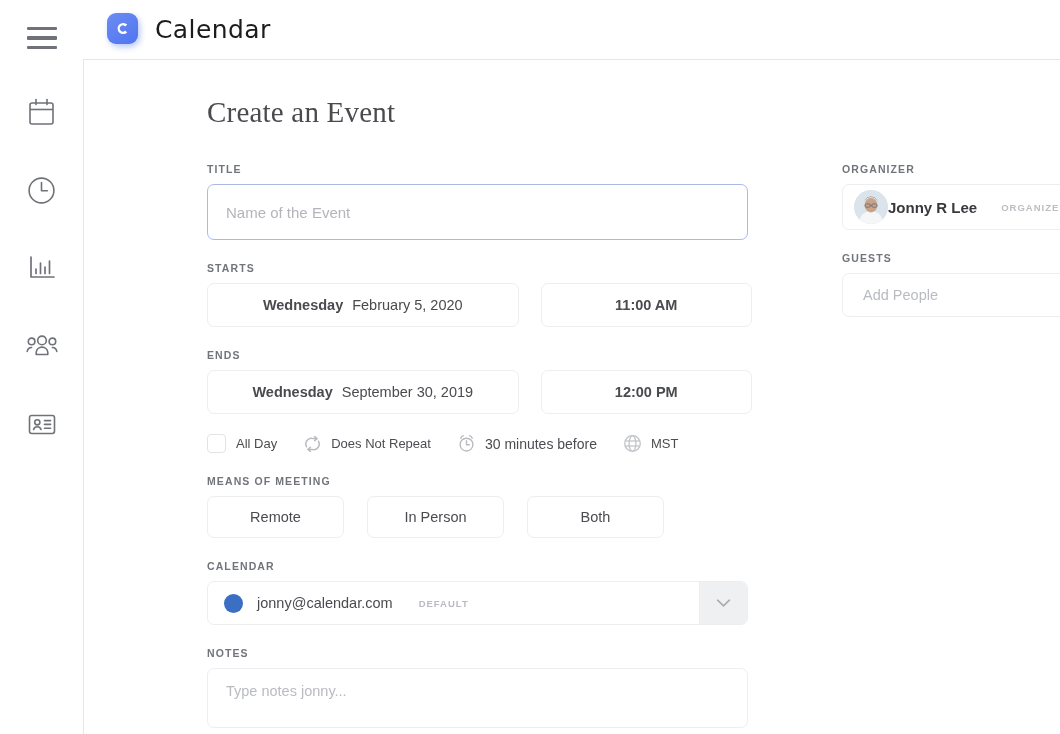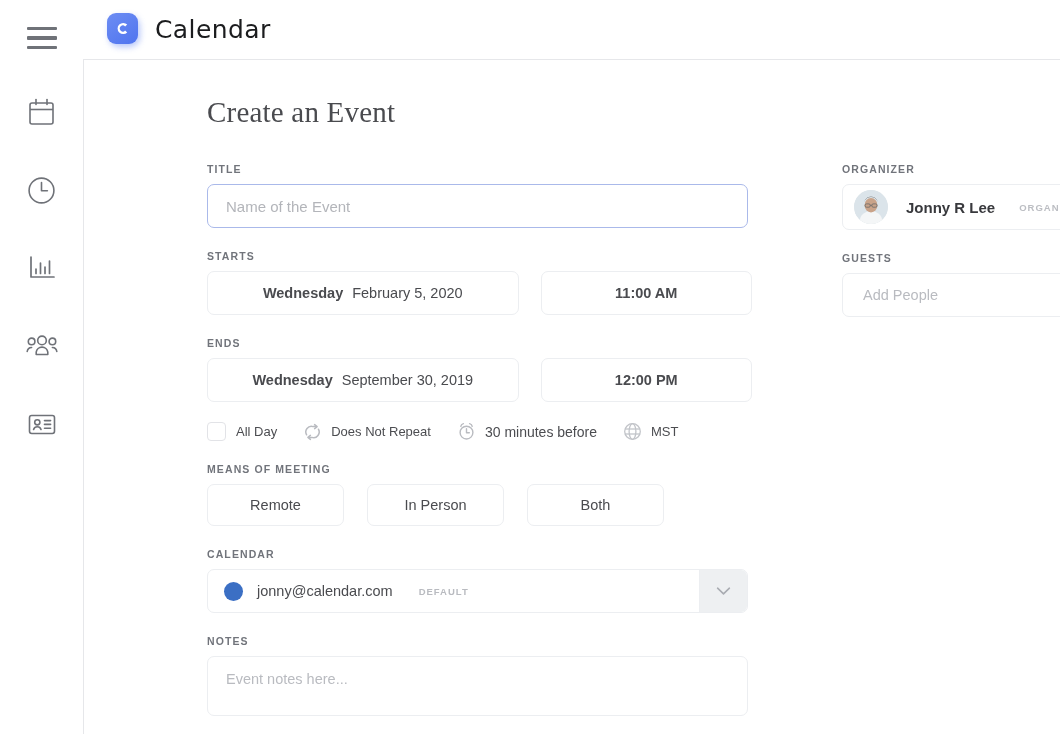--- a/index.html
+++ b/index.html
@@ -77,21 +77,21 @@
   .cols { display: flex; margin-top: 34px; }
   .col-left { width: 545px; flex: 0 0 545px; }
   .col-right { flex: 1; padding-left: 90px; }
 
   .flabel {
     font-size: 10.5px; letter-spacing: 1.1px; font-weight: 700;
     color: #71747b; text-transform: uppercase; margin-bottom: 9px;
   }
   .flabel.sp { margin-top: 22px; }
   .title-input {
-    width: 541px; height: 44px; border: 1px solid #aab9ea; border-radius: 7px;
+    width: 541px; height: 56px; border: 1px solid #aab9ea; border-radius: 7px;
     font-size: 15px; color: #9a9da3; padding: 0 18px;
     font-family: "Liberation Sans", sans-serif; outline: none; background: #fff;
   }
   .title-input::placeholder { color: #b3b5ba; }
 
   .row2 { display: flex; gap: 22px; }
   .btn-date {
     width: 330px; height: 44px; border: 1px solid #eceef1; border-radius: 7px;
     background: #fff; display: flex; align-items: center; justify-content: center;
     font-size: 14.5px; color: #4a4b4f; cursor: pointer;
@@ -143,21 +143,21 @@
 
   
   .org-box {
     width: 330px; height: 46px; border: 1px solid #eceef1; border-radius: 7px;
     background: #fff; display: flex; align-items: center; padding-left: 11px;
   }
   .avatar {
     width: 34px; height: 34px; border-radius: 50%; overflow: hidden;
     background: #dfe6ea; flex: 0 0 34px; position: relative;
   }
-  .org-name { font-size: 15px; font-weight: 700; color: #38393d; margin-left: 18px; }
+  .org-name { font-size: 15px; font-weight: 700; color: #38393d; }
   .org-badge { font-size: 9.5px; letter-spacing: 1px; font-weight: 700; color: #bcbec3; margin-left: 24px; }
   .guest-box {
     width: 330px; height: 44px; border: 1px solid #eceef1; border-radius: 7px;
     background: #fff; display: flex; align-items: center; padding-left: 20px;
     font-size: 14.5px; color: #b9bbc0;
   }
 </style>
 </head>
 <body>
 
@@ -333,21 +333,21 @@
             <span class="cal-email">jonny@calendar.com</span>
             <span class="cal-default">DEFAULT</span>
             <span class="cal-chev">
               <svg width="15" height="10" viewBox="0 0 15 10" fill="none" stroke="#a9acb2" stroke-width="1.6">
                 <path d="M1.6 2.2 L7.5 7.8 L13.4 2.2" stroke-linecap="round" stroke-linejoin="round"></path>
               </svg>
             </span>
           </div>
 
           <div class="flabel sp">NOTES</div>
-          <div class="notes-box">Event notes here...</div>
+          <div class="notes-box">Type notes jonny...</div>
         </div>
 
         <div class="col-right">
 
           <div class="flabel">ORGANIZER</div>
           <div class="org-box">
             <span class="avatar">
               <svg width="34" height="34" viewBox="0 0 34 34">
                 <circle cx="17" cy="17" r="17" fill="#dbe4ea"></circle>
                 <ellipse cx="17" cy="30" rx="11" ry="9" fill="#f4f6f7"></ellipse>

